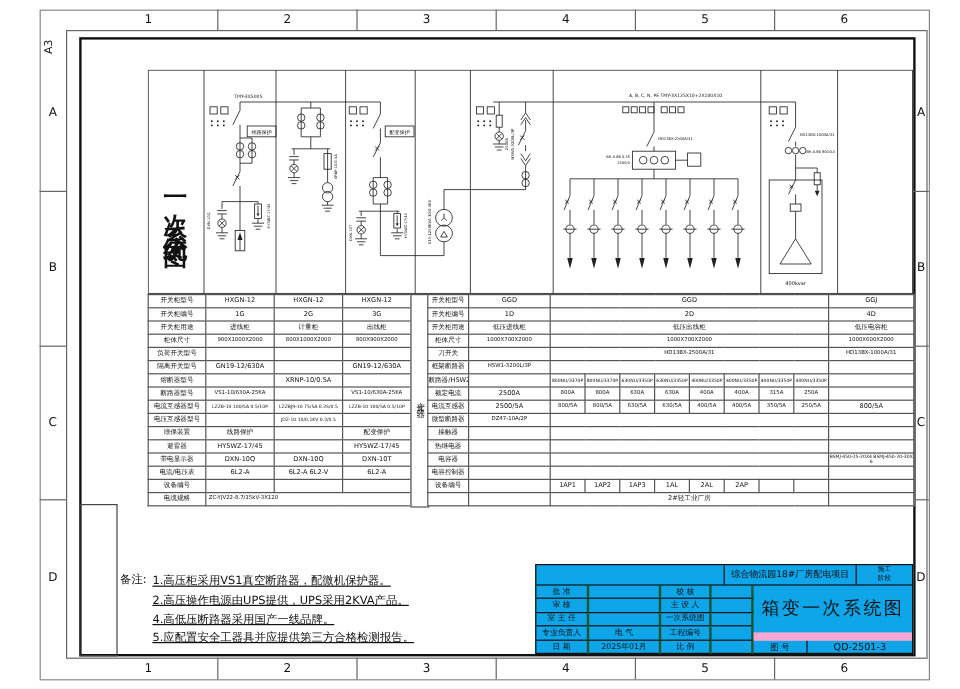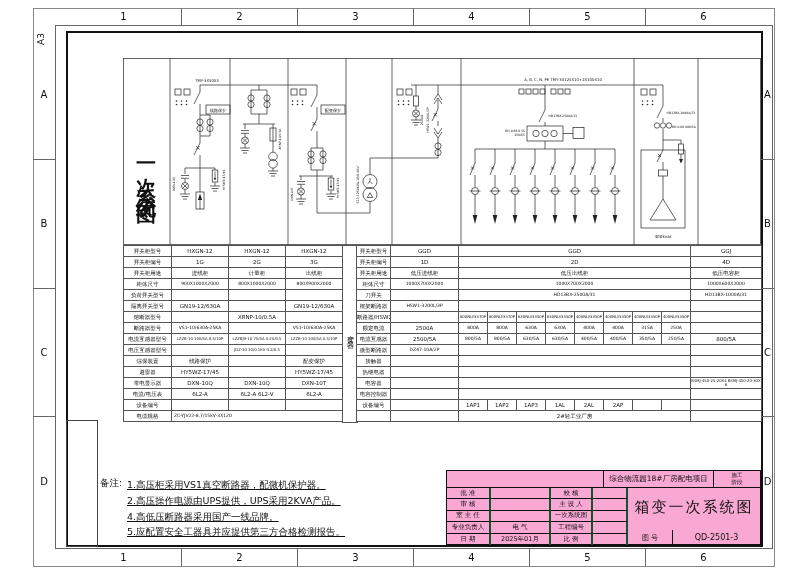--- a/index.html
+++ b/index.html
@@ -35,33 +35,33 @@
   .spec td.left{text-align:left;padding-left:2px;}
   #hv-table{left:123px;top:245px;width:219px;height:176px;}
   #lv-table{left:356px;top:245px;width:405px;height:176px;}
   .tx-strip{position:absolute;left:342px;top:245px;width:14px;height:176px;border:1px solid #555;
       display:flex;align-items:center;justify-content:center;writing-mode:vertical-rl;text-orientation:upright;
       font-size:7px;letter-spacing:3px;background:#fff;}
   .corner-box{position:absolute;left:66px;top:420px;width:30px;height:125px;border:1px solid #444;}
   .notes{position:absolute;left:100px;top:438px;width:345px;font-size:9.5px;margin-top:39px;}
   .notes .hd{position:absolute;left:0;top:0;}
   .notes .it{margin-left:27px;line-height:15.8px;text-decoration:underline;}
-  .tb{position:absolute;left:446px;top:470px;width:315px;height:75px;border:1px solid #111;background:#f9a8d4;box-sizing:border-box;}
+  .tb{position:absolute;left:446px;top:470px;width:315px;height:75px;border:1px solid #111;background:#0ea5e9;box-sizing:border-box;}
   .tb-toprow{height:17px;border-bottom:1px solid #111;display:flex;box-sizing:border-box;}
   .tb-top-a{width:157px;border-right:1px solid #111;box-sizing:border-box;}
   .tb-top-b{width:110px;border-right:1px solid #111;display:flex;align-items:center;justify-content:center;font-size:7.5px;box-sizing:border-box;}
   .tb-top-c{flex:1;font-size:5.5px;text-align:center;line-height:1.35;padding-top:1px;}
   .tb-body{display:flex;height:57px;}
   .tb-grid{width:181px;display:grid;grid-template-columns:44px 60px 42px 35px;grid-auto-rows:11.4px;box-sizing:border-box;}
   .tb-grid .g{border-right:2px solid #14532d;border-bottom:1px solid #111;display:flex;align-items:center;justify-content:center;
       font-size:6.5px;overflow:hidden;white-space:nowrap;box-sizing:border-box;}
   .tb-grid .g.nb{border-bottom:none;text-align:center;}
   .tb-right{flex:1;display:flex;flex-direction:column;}
   .tb-title{flex:1;display:flex;align-items:center;justify-content:center;font-size:15px;letter-spacing:2px;}
-  .tb-no{height:18px;border-top:3px solid #f9a8d4;display:flex;box-sizing:border-box;}
+  .tb-no{height:18px;border-top:7px solid #f9a8d4;display:flex;box-sizing:border-box;}
   .tb-no-lbl{width:45px;border-right:1px solid #111;display:flex;align-items:center;justify-content:center;font-size:7px;box-sizing:border-box;}
   .tb-no-val{flex:1;display:flex;align-items:center;justify-content:center;font-size:8px;}
 </style>
 </head>
 <body>
 
 <div class="sheet">
 
   <div class="rect outer"></div>
   <div class="rect mid"></div>

